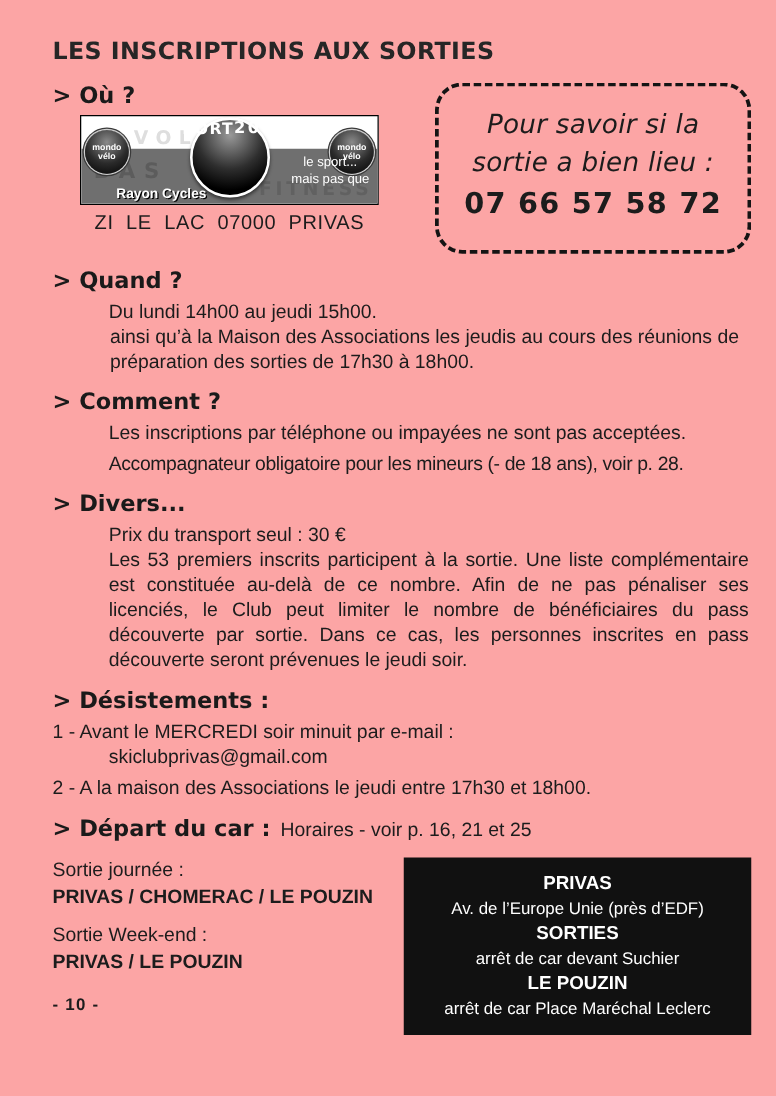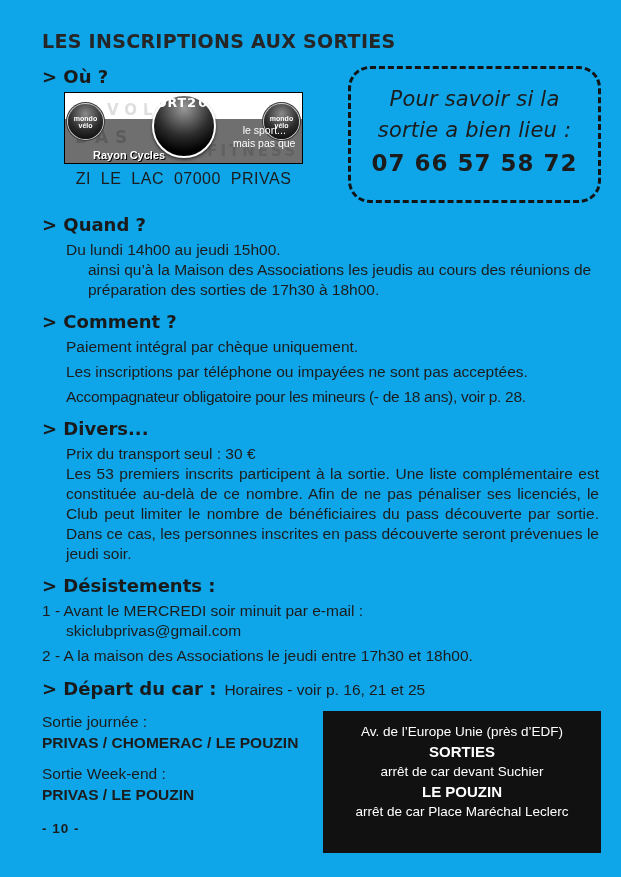--- a/index.html
+++ b/index.html
@@ -1,38 +1,38 @@
 <!DOCTYPE html>
 <html lang="fr"><head>
 <meta charset="utf-8">
 <style>
   html,body { margin:0; padding:0; background:#fff; }
   .page {
     position:relative;
     box-sizing:border-box;
     width:621px; height:877px;
-    background:#0ea5e9;
+    background:#fca5a5;
     padding:30px 20px 0 42px;
     font-family:"Liberation Sans", sans-serif;
     color:#1c1c1c;
     overflow:hidden;
   }
   h1 {
     font-family:"DejaVu Sans", sans-serif;
     font-size:19px; font-weight:bold;
     letter-spacing:0.3px;
     margin:0 0 14px 0; color:#262626;
   }
   h2 {
     font-family:"DejaVu Sans", sans-serif;
     font-size:18px; font-weight:bold;
     margin:11px 0 5px 0; color:#1a1a1a;
   }
   p { margin:0; font-size:15.5px; line-height:20px; }
-  .ind1 { margin-left:24px; }
+  .ind1 { margin-left:45px; }
   .ind2 { margin-left:46px; }
   .justify { text-align:justify; padding-right:2px; }
   .gap { margin-top:5px; }
   .bold { font-weight:bold; }
 
   
   .top-row { display:flex; align-items:flex-start; }
   .where-col { width:306px; flex:none; }
   .where-col h2 { margin-top:0; }
 
@@ -163,21 +163,20 @@
       <div class="callout-line">sortie a bien lieu :</div>
       <div class="callout-phone">07 66 57 58 72</div>
     </div>
   </div>
 
   <h2>&gt; Quand ?</h2>
   <p class="ind1">Du lundi 14h00 au jeudi 15h00.</p>
   <p class="ind2">ainsi qu’à la Maison des Associations les jeudis au cours des réunions de préparation des sorties de 17h30 à 18h00.</p>
 
   <h2>&gt; Comment ?</h2>
-  <p class="ind1">Paiement intégral par chèque uniquement.</p>
   <p class="ind1 gap">Les inscriptions par téléphone ou impayées ne sont pas acceptées.</p>
   <p class="ind1 gap cond">Accompagnateur obligatoire pour les mineurs (- de 18 ans), voir p. 28.</p>
 
   <h2>&gt; Divers...</h2>
   <p class="ind1">Prix du transport seul : 30 €</p>
   <p class="ind1 justify">Les 53 premiers inscrits participent à la sortie. Une liste complémentaire est constituée au-delà de ce nombre. Afin de ne pas pénaliser ses licenciés, le Club peut limiter le nombre de bénéficiaires du pass découverte par sortie. Dans ce cas, les personnes inscrites en pass découverte seront prévenues le jeudi soir.</p>
 
   <h2>&gt; Désistements :</h2>
   <p>1 - Avant le MERCREDI soir minuit par e-mail :</p>
   <p class="ind1">skiclubprivas@gmail.com</p>
@@ -191,20 +190,21 @@
   <div class="bottom-row">
     <div class="routes">
       <p>Sortie journée :</p>
       <p class="bold">PRIVAS / CHOMERAC / LE POUZIN</p>
       <p class="spacer">Sortie Week-end :</p>
       <p class="bold">PRIVAS / LE POUZIN</p>
       <p class="page-number">- 10 -</p>
     </div>
 
     <div class="stops-box">
+      <div class="stop-city">PRIVAS</div>
       <div class="stop-detail">Av. de l’Europe Unie (près d’EDF)</div>
       <div class="stop-city">SORTIES</div>
       <div class="stop-detail">arrêt de car devant Suchier</div>
       <div class="stop-city">LE POUZIN</div>
       <div class="stop-detail">arrêt de car Place Maréchal Leclerc</div>
     </div>
   </div>
 
 </div>
 

